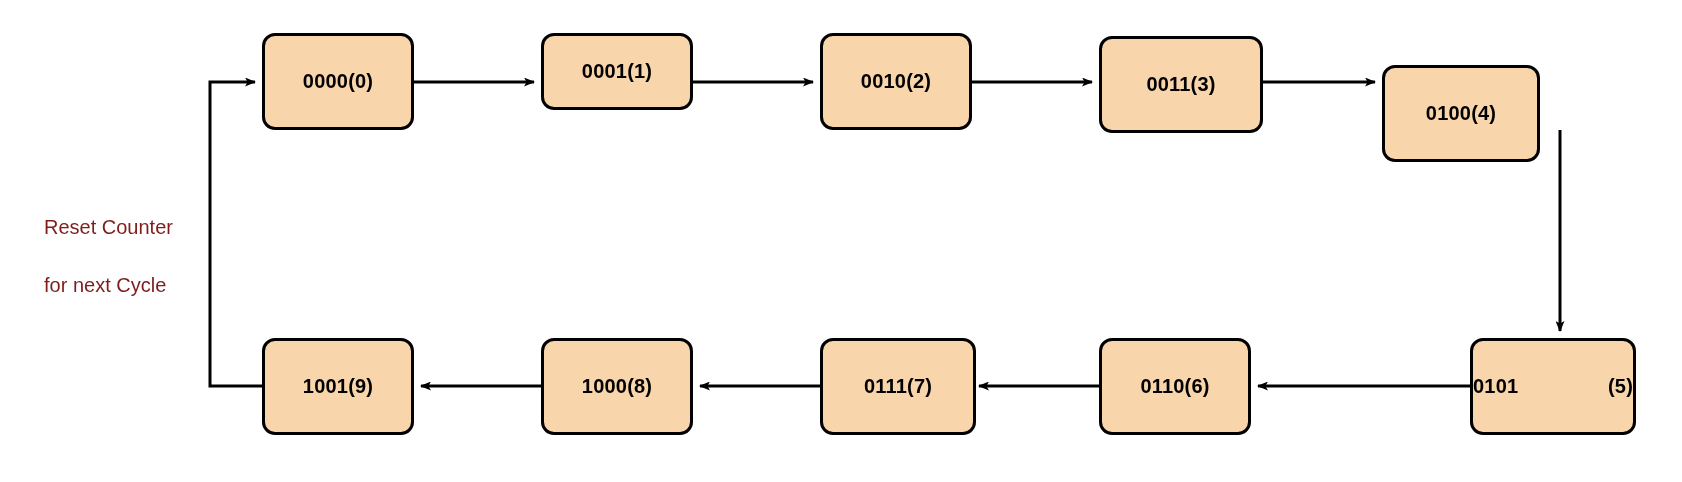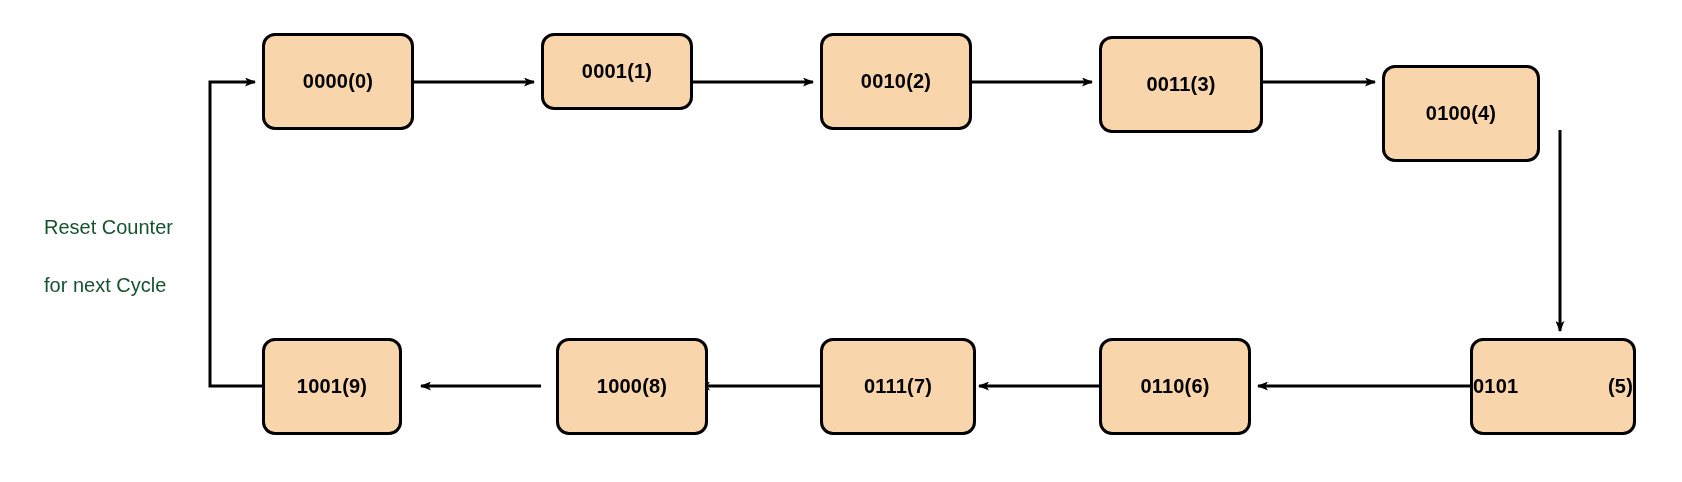--- a/index.html
+++ b/index.html
@@ -49,21 +49,21 @@
   .state-node .dec {
     font-size: 20px;
     font-weight: bold;
     color: #000000;
     letter-spacing: 0.2px;
   }
   .reset-label {
     position: absolute;
     font-size: 20px;
     font-weight: normal;
-    color: #14532d;
+    color: #7f1d1d;
     line-height: 1.45;
     text-align: left;
     white-space: pre-line;
     z-index: 3;
   }
 </style>
 </head>
 <body>
 
 <div id="canvas">
@@ -123,26 +123,26 @@
   <div class="state-node" style="left:1099px; top:338px; width:152px; height:97px;">
     <span class="bin">0110</span>
     <span class="dec">(6)</span>
   </div>
 
   <div class="state-node" style="left:820px; top:338px; width:156px; height:97px;">
     <span class="bin">0111</span>
     <span class="dec">(7)</span>
   </div>
 
-  <div class="state-node" style="left:556px; top:338px; width:152px; height:97px;">
+  <div class="state-node" style="left:541px; top:338px; width:152px; height:97px;">
     <span class="bin">1000</span>
     <span class="dec">(8)</span>
   </div>
 
-  <div class="state-node" style="left:262px; top:338px; width:140px; height:97px;">
+  <div class="state-node" style="left:262px; top:338px; width:152px; height:97px;">
     <span class="bin">1001</span>
     <span class="dec">(9)</span>
   </div>
 
   <div class="reset-label" style="left:44px; top:184px;">
     <div>Reset Counter</div>
     <div>for next Cycle</div>
   </div>
 
 </div>

